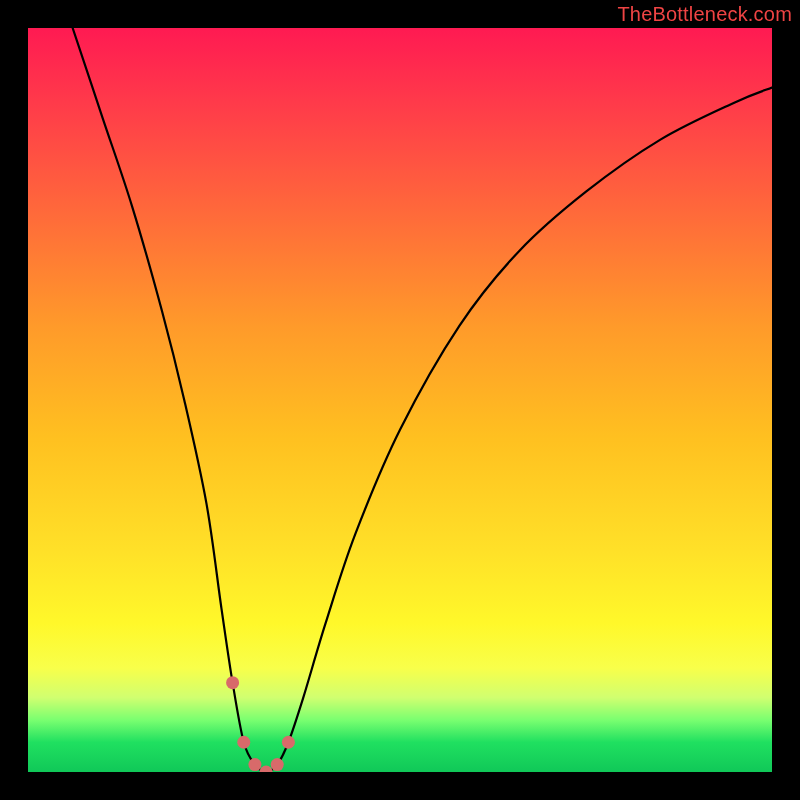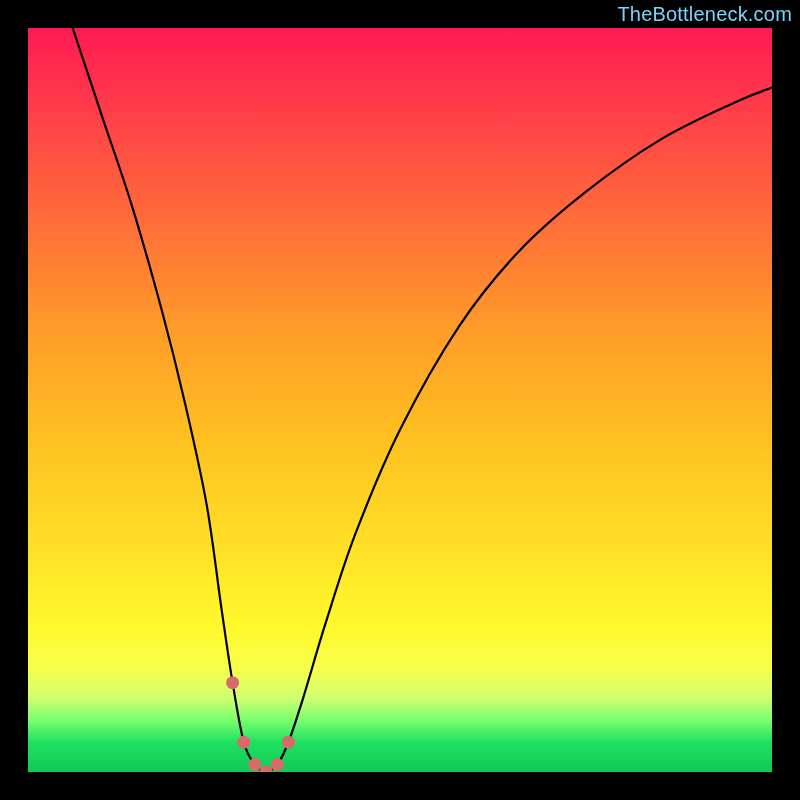--- a/index.html
+++ b/index.html
@@ -41,21 +41,21 @@
       #f8ff4a 86%,
       #d0ff70 90%,
       #7aff70 93%,
       #20e060 96%,
       #10c858 100%);
   }
   .watermark {
     position: absolute;
     top: 3px;
     right: 8px;
-    color: #7dd3fc;
+    color: #ef4444;
     font-size: 20px;
     letter-spacing: 0.2px;
     font-weight: 500;
     z-index: 10;
   }
   svg.curve {
     position: absolute;
     inset: 0;
     width: 744px;
     height: 744px;

